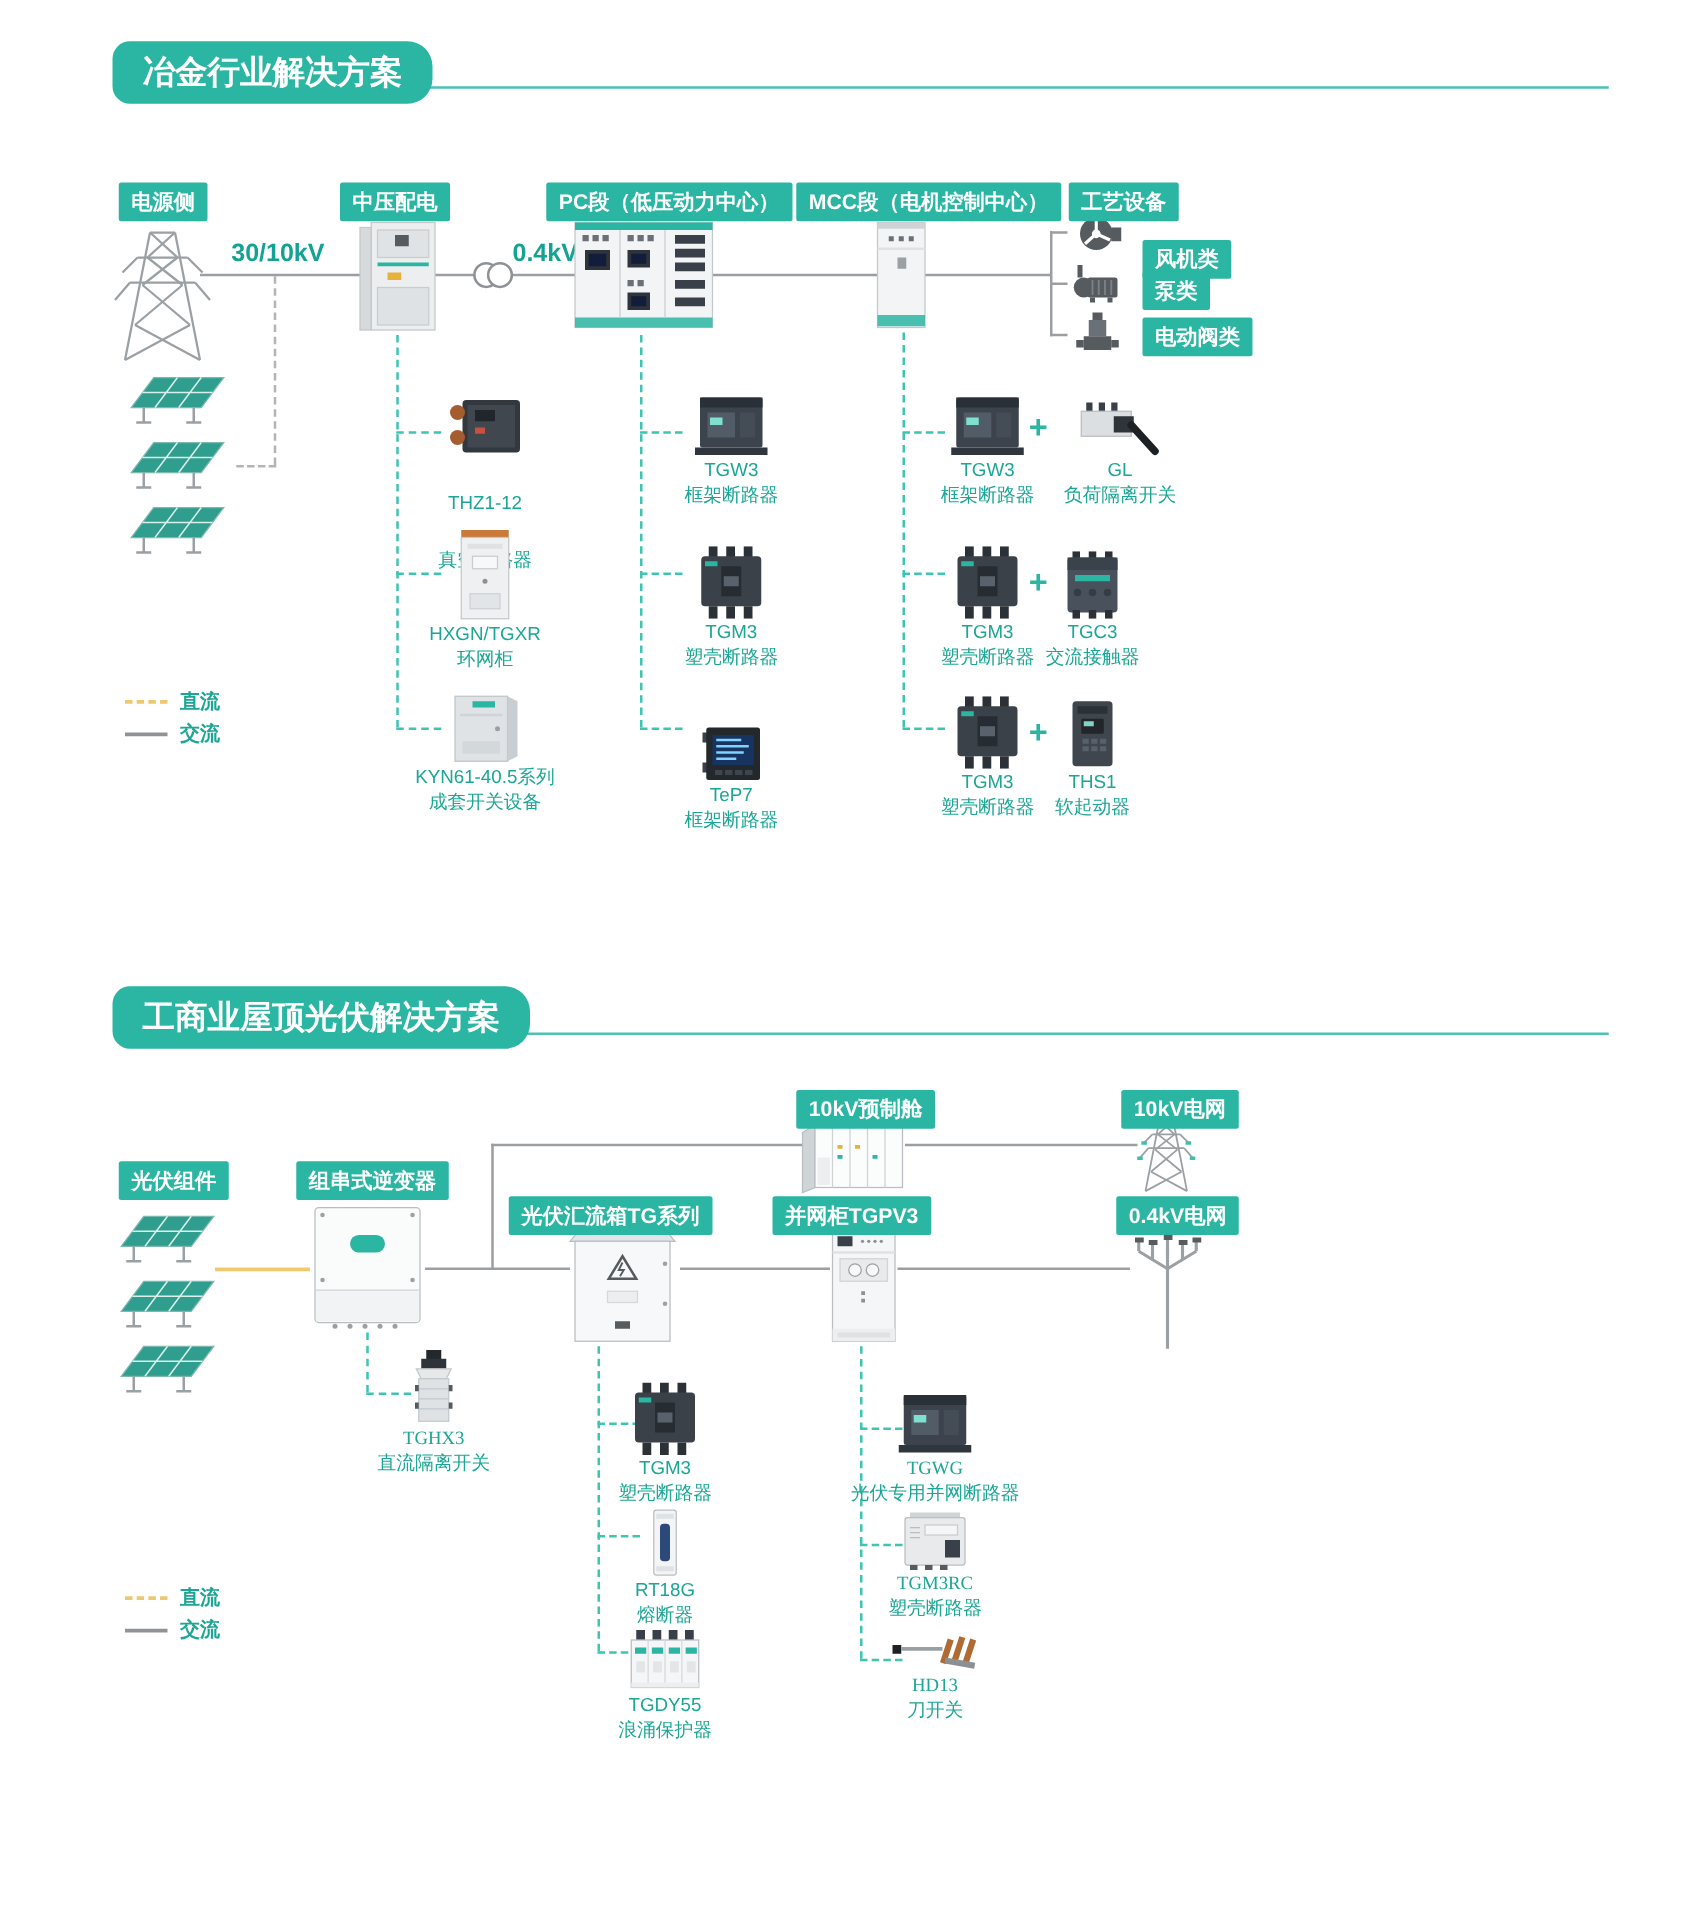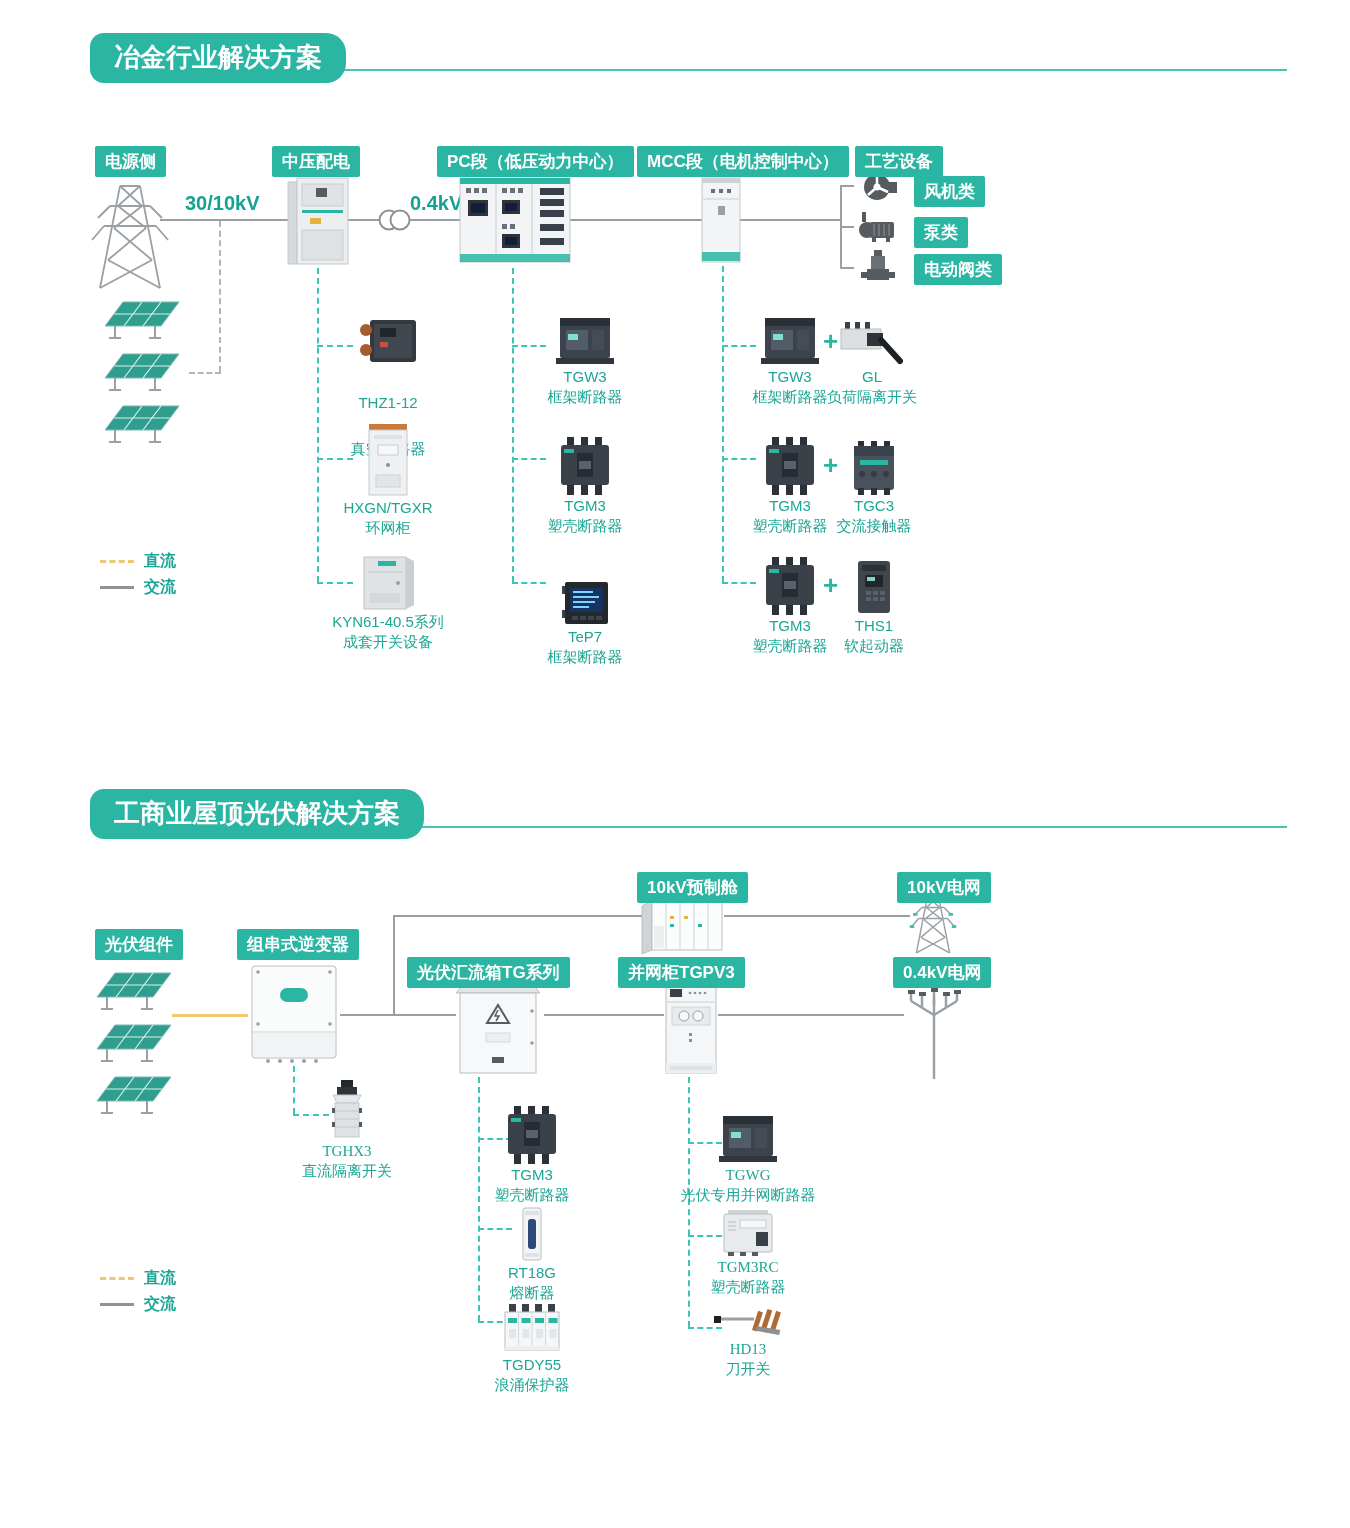--- a/index.html
+++ b/index.html
@@ -147,21 +147,21 @@
 <span class="abs" style="left:860px;top:248px;">
 <svg width="38" height="38" viewBox="0 0 38 38">
  <rect x="14" y="2" width="8" height="6" fill="#565b60"></rect>
  <rect x="11" y="8" width="14" height="13" fill="#6a7077"></rect>
  <rect x="7" y="21" width="22" height="11" fill="#565b60"></rect>
  <rect x="1" y="24" width="6" height="6" fill="#565b60"></rect>
       <rect x="29" y="24" width="6" height="6" fill="#565b60"></rect>
 </svg>
   </span>
 
-<div class="chip" style="left:914px;top:176px;">风机类</div>
+<div class="chip" style="left:914px;top:192px;">风机类</div>
 <div class="chip" style="left:914px;top:217px;text-align:right;">泵类</div>
 <div class="chip" style="left:914px;top:254px;">电动阀类</div>
 
 <div class="gdash-v" style="left:219px;top:221px;height:151px;"></div>
 <div class="gdash-h" style="left:189px;top:372px;width:32px;"></div>
 
 <span class="abs" style="left:103px;top:300px;">
 <svg width="80" height="42" viewBox="0 0 80 42">
  <polygon points="20,2 76,2 58,26 2,26" fill="#2f9e8e" stroke="#7bb8ae"></polygon>
  <path d="M39,2 L21,26 M58,2 L40,26 M11,14 H67" stroke="#d9efe9" stroke-width="1.2" fill="none"></path>
@@ -310,21 +310,21 @@
   <rect x="12" y="14" width="22" height="20" fill="#525c66"></rect>
   <rect x="38" y="14" width="12" height="20" fill="#444c55"></rect>
   <rect x="14" y="18" width="10" height="6" fill="#7fe0d2"></rect>
   <rect x="2" y="42" width="58" height="6" fill="#30363d"></rect>
  </svg>
     </span>
  <div class="pname">TGW3</div>
  <div class="pdesc">框架断路器</div>
 </div>
 <div class="plus" style="left:823px;top:328px;">+</div>
-<div class="cell" style="left:820px;top:320px;width:104px;">
+<div class="cell" style="left:844px;top:320px;width:104px;">
  <span>
  <svg width="66" height="46" viewBox="0 0 66 46">
   <g fill="#3a4049">
           <rect x="6" y="2" width="5" height="8"></rect>
           <rect x="16" y="2" width="5" height="8"></rect>
           <rect x="26" y="2" width="5" height="8"></rect>
         </g>
   <rect x="2" y="9" width="40" height="20" fill="#dcdfe2" stroke="#b9bec2"></rect>
   <rect x="28" y="13" width="16" height="13" fill="#2e343a"></rect>
   <path d="M42 20 L61 41" stroke="#1d2125" stroke-width="6" stroke-linecap="round"></path>

